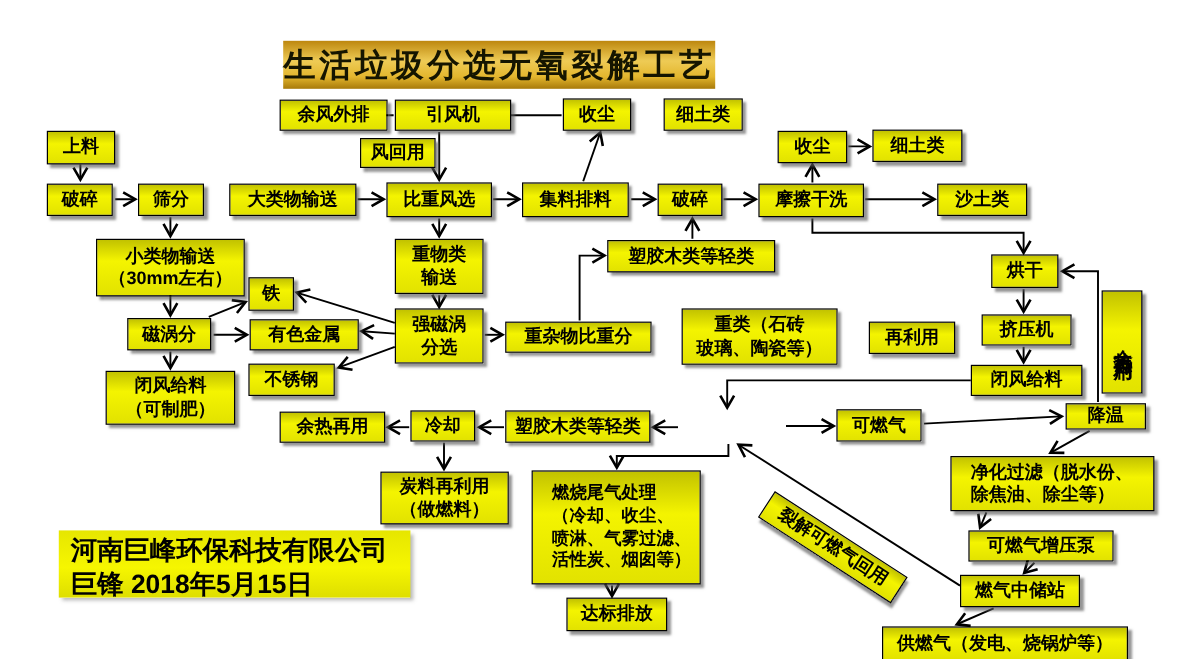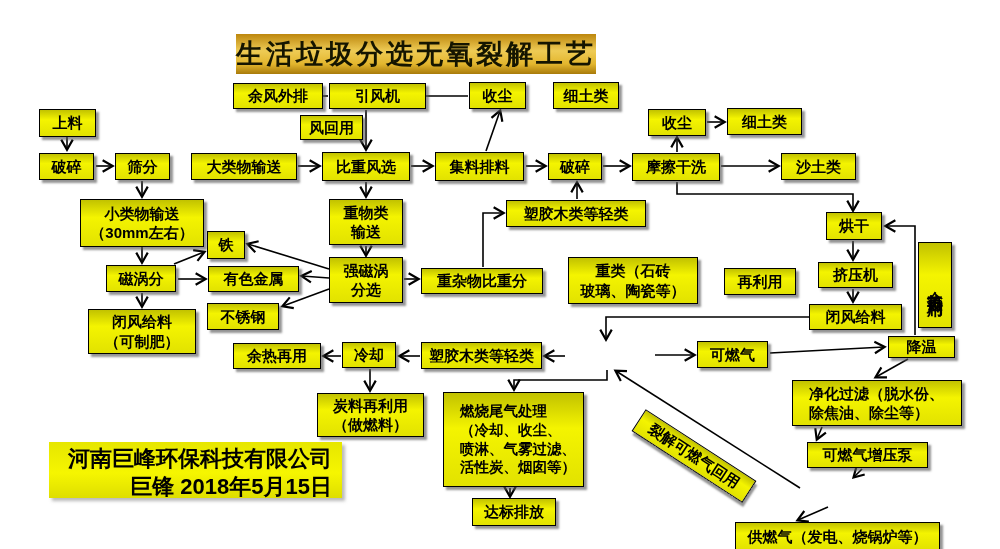--- a/index.html
+++ b/index.html
@@ -28,21 +28,21 @@
     position:absolute;z-index:2;box-sizing:border-box;
     display:flex;align-items:center;justify-content:center;
     background:linear-gradient(180deg,#bd870e 0%,#eecb55 42%,#e3b62e 75%,#a87a0a 100%);
     color:#151500;font-size:27px;font-weight:bold;letter-spacing:3px;
   }
   .company{
     position:absolute;z-index:2;box-sizing:border-box;
     background:linear-gradient(180deg,#e6e600 0%,#f6f600 55%,#dede00 100%);
     box-shadow:3px 3px 3px rgba(120,120,120,0.5);
     color:#000;font-size:22px;font-weight:bold;line-height:1.27;
-    padding:3px 10px;text-align:right;
+    padding:3px 10px;text-align:left;
   }
 </style>
 </head>
 <body>
 
 <div id="stage">
 
   <svg id="arrows" width="1000" height="549" viewBox="0 0 1000 549">
     <defs>
       <marker id="ah" viewBox="0 0 10 10" refX="7.5" refY="5" markerWidth="9" markerHeight="9" orient="auto-start-reverse">
@@ -149,20 +149,21 @@
   <div class="node" style="left:317px;top:377px;width:107px;height:44px">炭料再利用
 （做燃料）</div>
   <div class="node leftalign" style="left:443px;top:376px;width:141px;height:95px;font-size:14.5px">燃烧尾气处理
 （冷却、收尘、
 喷淋、气雾过滤、
 活性炭、烟囱等）</div>
   <div class="node" style="left:472px;top:482px;width:84px;height:28px">达标排放</div>
   <div class="node leftalign" style="left:792px;top:364px;width:170px;height:46px">净化过滤（脱水份、
 除焦油、除尘等）</div>
   <div class="node" style="left:807px;top:426px;width:121px;height:26px">可燃气增压泵</div>
+  <div class="node" style="left:800px;top:463px;width:100px;height:27px">燃气中储站</div>
   <div class="node" style="left:735px;top:506px;width:205px;height:29px">供燃气（发电、烧锅炉等）</div>
   <div class="node rotated" style="left:628px;top:427px;width:132px;height:26px">裂解可燃气回用</div>
 
   <div class="company" style="left:49px;top:426px;width:293px;height:56px">
     <div>河南巨峰环保科技有限公司</div>
     <div>巨锋 2018年5月15日</div>
   </div>
 
 </div>
 

